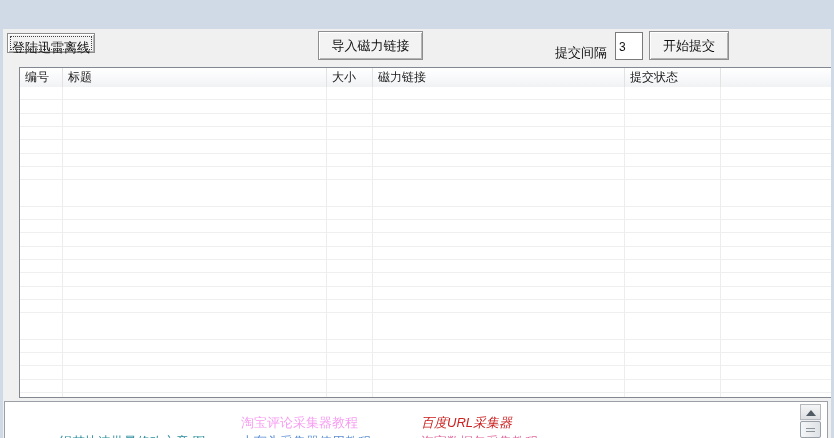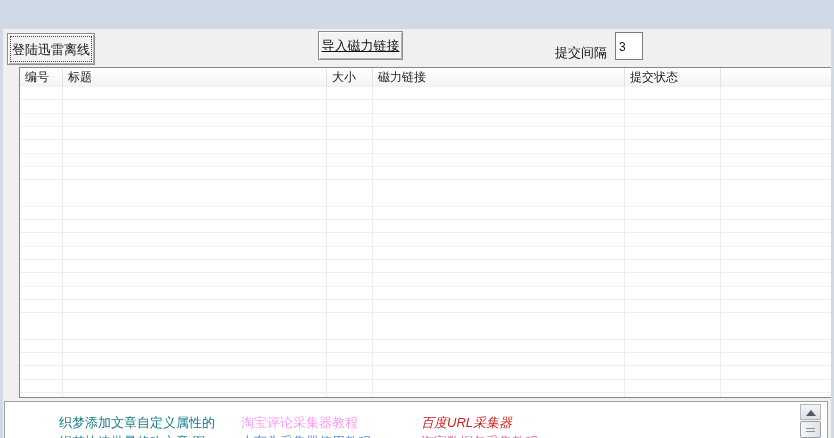--- a/index.html
+++ b/index.html
@@ -43,24 +43,24 @@
 
   
   .client { position:absolute; left:3px; top:29px; width:828px; height:409px;
     background:#f0f0f0; overflow:hidden; }
 
   
   .cbtn { position:absolute; font-size:13px; color:#111; text-align:center;
     background:#f3f3f3; border:1px solid #8e8e8e;
     box-shadow: inset 1px 1px 0 #ffffff, inset -1px -1px 0 #b4b4b4;
     line-height:27px; white-space:nowrap; cursor:default; }
-  .btn-login  { left:4px;  top:4px; width:88px;  height:32px; }
+  .btn-login  { left:4px;  top:4px; width:88px;  height:20px; }
   .btn-login::after { content:""; position:absolute; left:3px; top:3px; right:3px; bottom:3px;
     outline:1px dotted #444; }
-  .btn-import { left:315px; top:2px; width:85px; height:29px;text-decoration:underline; }
+  .btn-import { left:315px; top:2px; width:105px; height:29px; }
   .btn-start  { left:646px; top:2px; width:80px; height:29px; }
 
   .interval-label { position:absolute; left:552px; top:15px; font-size:13px; color:#111;
     white-space:nowrap;font-family:Liberation Mono, monospace; }
   .interval-input { position:absolute; left:612px; top:3px; width:28px; height:28px;
     background:#fff; border:1px solid #7a7a7a; font-size:12px; color:#111;
     padding:2px 0 0 3px; line-height:13px; font-family:"Liberation Sans","DejaVu Sans",sans-serif; }
 
   
   .listview { position:absolute; left:16px; top:38px; width:822px; height:331px;
@@ -110,41 +110,41 @@
 
 <div class="window">
 
 
   <div class="client">
 
     <button class="cbtn btn-login">登陆迅雷离线</button>
     <button class="cbtn btn-import">导入磁力链接</button>
     <span class="interval-label">提交间隔</span>
     <input class="interval-input" value="3" style="">
+    <button class="cbtn btn-start">开始提交</button>
 
     <div class="listview">
       <div class="lv-header">
         <div class="hdr-cell">编号</div>
         <div class="hdr-cell">标题</div>
         <div class="hdr-cell">大小</div>
         <div class="hdr-cell">磁力链接</div>
         <div class="hdr-cell">提交状态</div>
         <div class="hdr-cell"></div>
       </div>
       <div class="lv-body">
         <div class="vgrid vg1"></div>
         <div class="vgrid vg2"></div>
         <div class="vgrid vg3"></div>
         <div class="vgrid vg4"></div>
         <div class="vgrid vg5"></div>
       </div>
     </div>
 
     <div class="footer-panel">
-      <a class="flink frow1 fl1" style="color: rgb(21, 122, 134);">织梦添加文章自定义属性的</a>
       <a class="flink frow1 fl2" style="color: rgb(247, 157, 242);">淘宝评论采集器教程</a>
       <a class="flink frow1 fl3" style="color: rgb(204, 32, 32); font-style: italic;">百度URL采集器</a>
 
       <a class="flink frow2 fl1" style="color: rgb(46, 143, 160);">织梦快速批量修改文章 图</a>
       <a class="flink frow2 fl2" style="color: rgb(91, 143, 212);">火车头采集器使用教程</a>
       <a class="flink frow2 fl3" style="color: rgb(224, 106, 159);">淘宝数据包采集教程</a>
 
       <div class="fsb">
         <div class="fsb-up"></div>
         <div class="fsb-thumb"></div>

